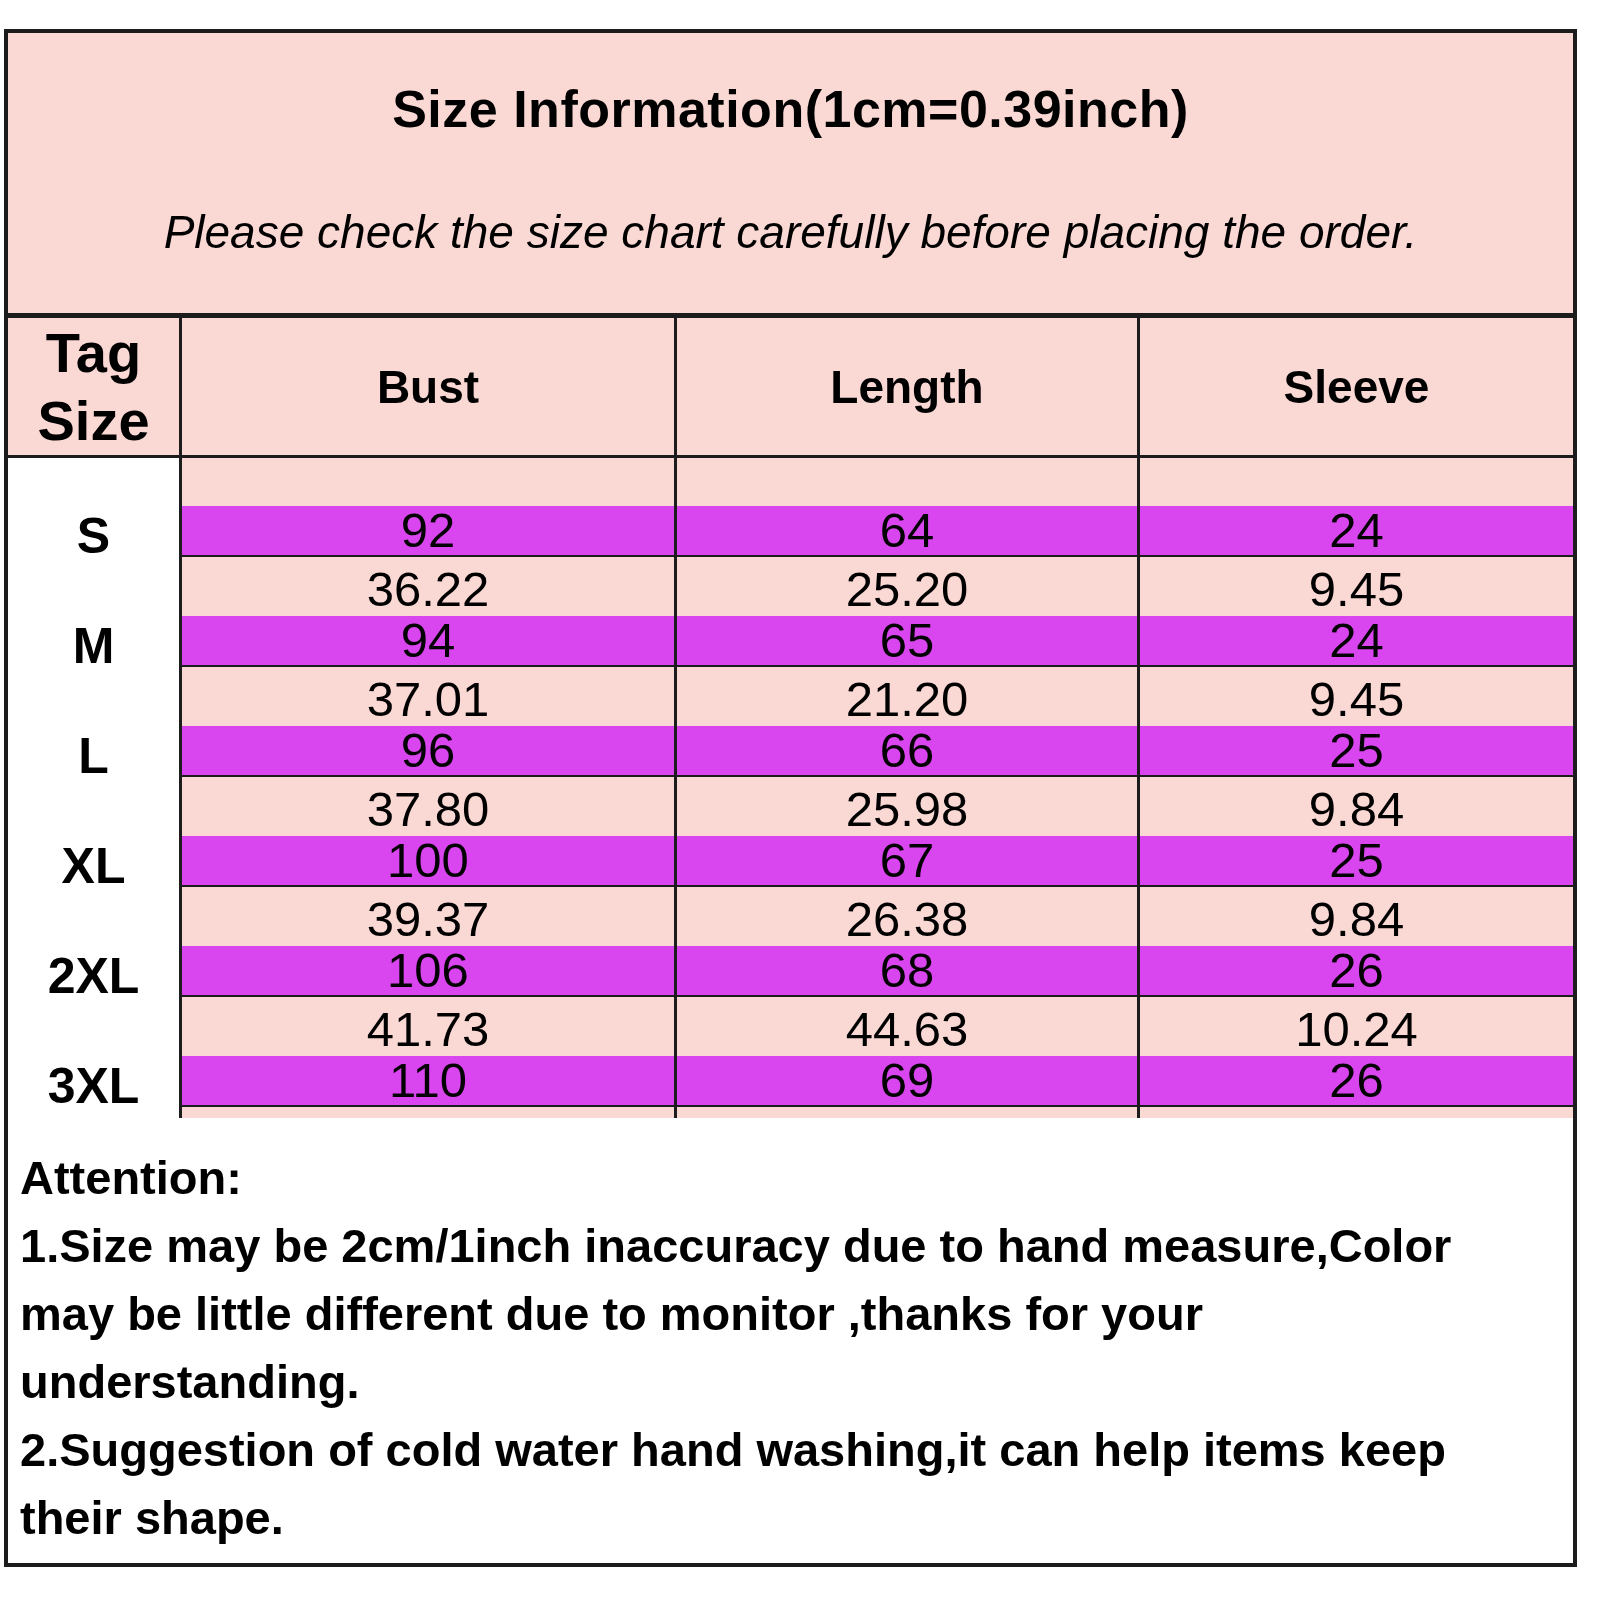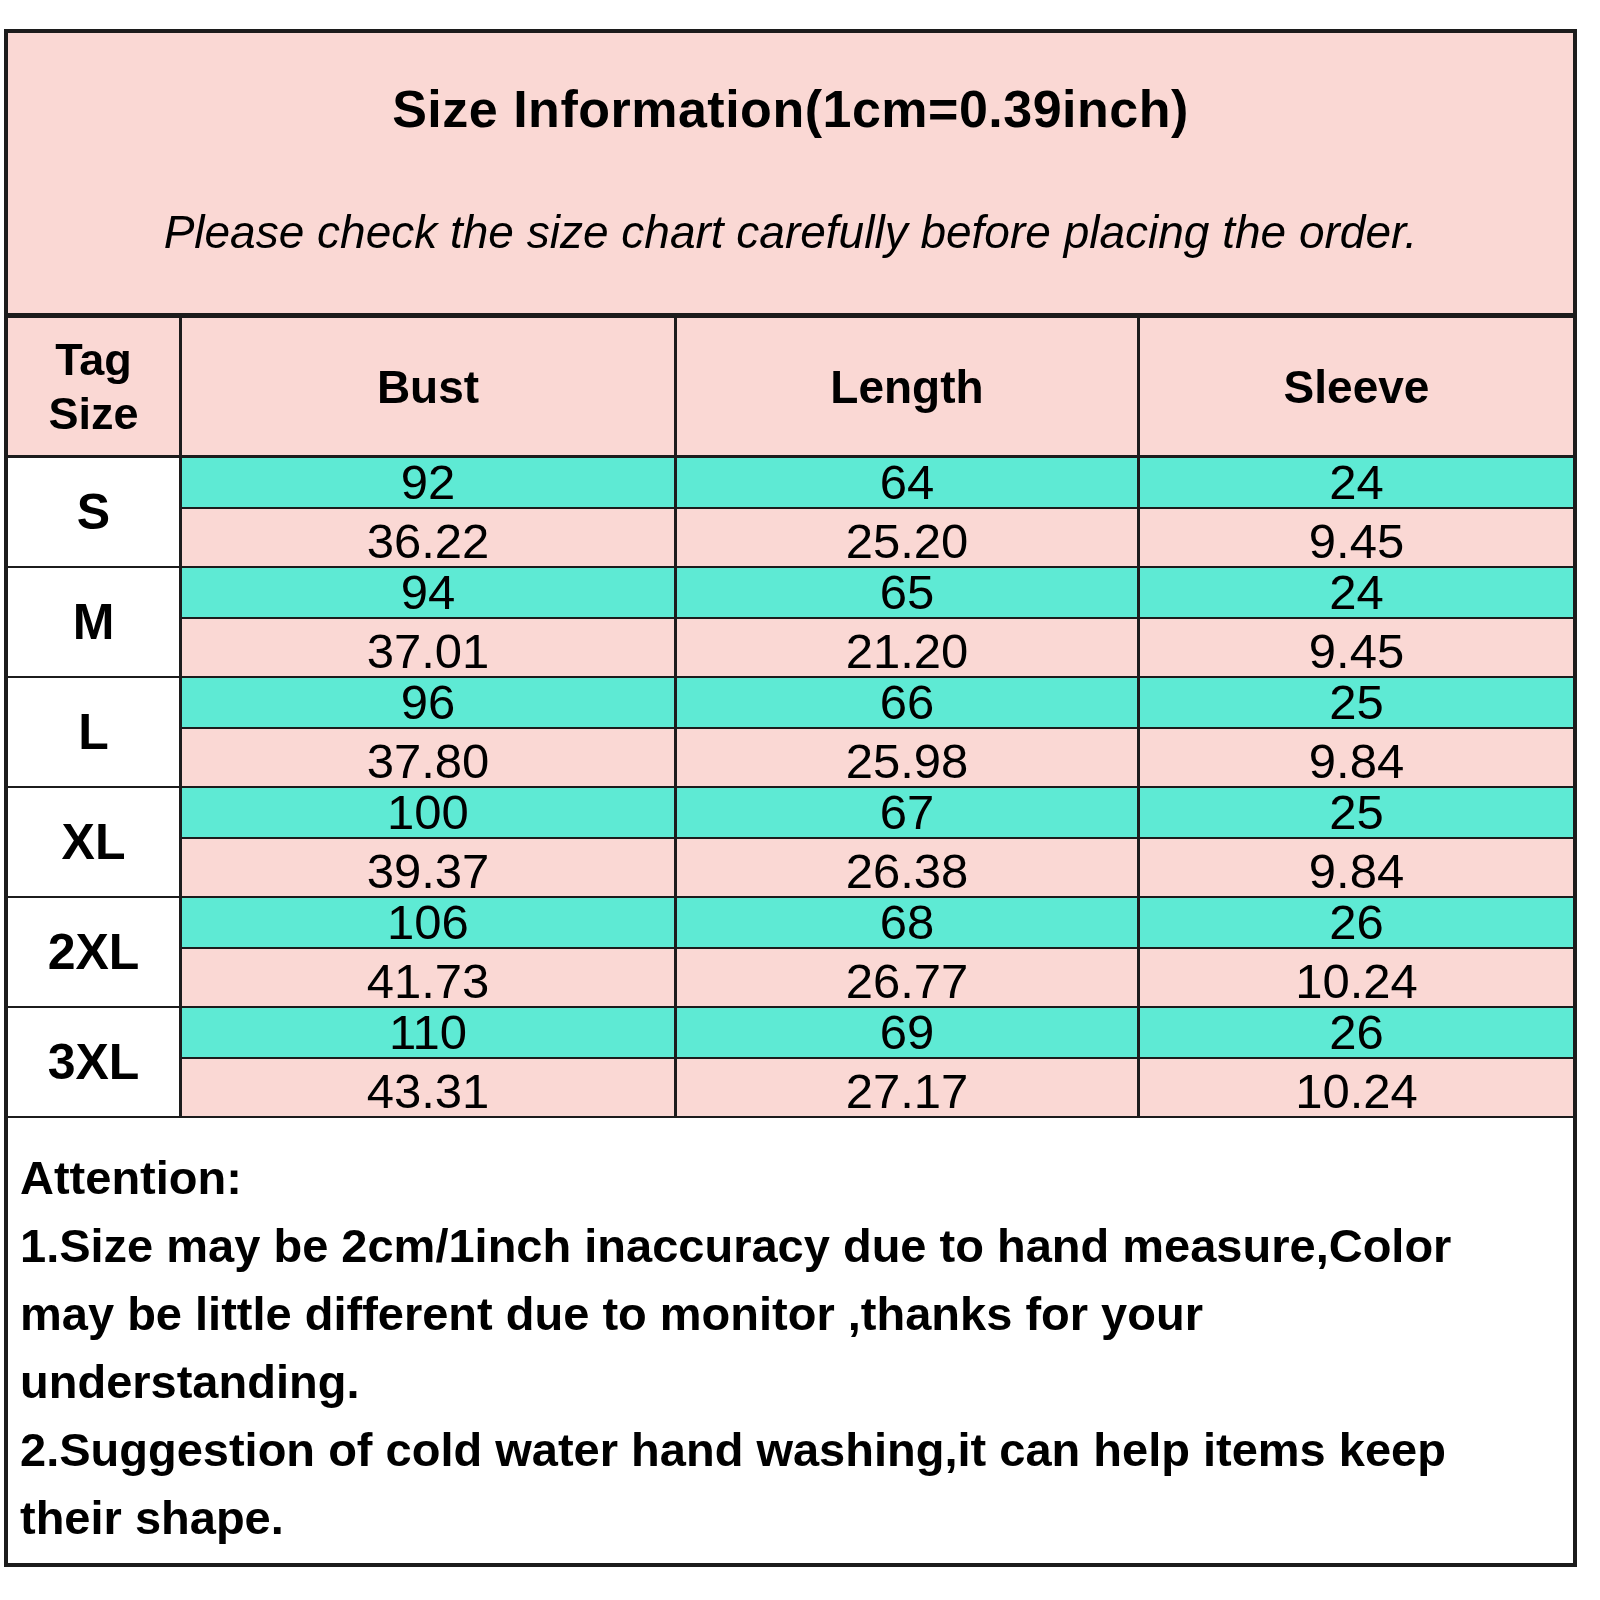--- a/index.html
+++ b/index.html
@@ -51,21 +51,21 @@
   }
   .th {
     display: flex;
     align-items: center;
     justify-content: center;
     text-align: center;
     font-weight: bold;
     font-size: 46px;
   }
   .th + .th { border-left: 3px solid #1c1c1c; }
-  .th.tag { font-size: 45px; line-height: 1.2; padding: 0 16px; }
+  .th.tag { font-size: 56px; line-height: 1.2; padding: 0 16px; }
   .trow {
     height: 110px;
     flex: none;
     display: grid;
     grid-template-columns: 171px 495px 463px 1fr;
     border-bottom: 3px solid #1c1c1c;
   }
   .lab {
     background: #ffffff;
     display: flex;
@@ -80,21 +80,21 @@
     flex-direction: column;
   }
   .cm, .inch {
     flex: 1;
     display: flex;
     align-items: center;
     justify-content: center;
     font-size: 49px;
     line-height: 1;
   }
-  .cm   { background: #5eead4; border-bottom: 2px solid #1c1c1c; }
+  .cm   { background: #d946ef; border-bottom: 2px solid #1c1c1c; margin-top: 48px; }
   .inch { background: #fad8d4; margin-top: 8px; }
   
   .attention {
     flex: 1;
     background: #ffffff;
     padding: 26px 24px 11px 12px;
     font-size: 47px;
     line-height: 68px;
     font-weight: bold;
   }
@@ -181,21 +181,21 @@
   </div>
 
   <div class="trow">
     <div class="lab">2XL</div>
     <div class="dcol">
       <div class="cm">106</div>
       <div class="inch">41.73</div>
     </div>
     <div class="dcol">
       <div class="cm">68</div>
-      <div class="inch">26.77</div>
+      <div class="inch">44.63</div>
     </div>
     <div class="dcol">
       <div class="cm">26</div>
       <div class="inch">10.24</div>
     </div>
   </div>
 
   <div class="trow">
     <div class="lab">3XL</div>
     <div class="dcol">

